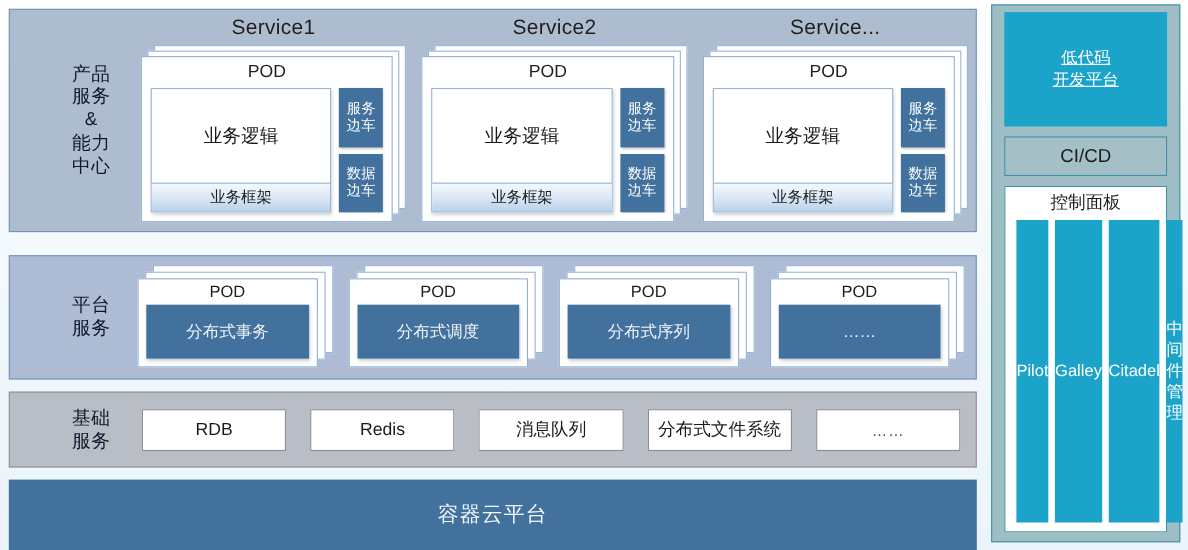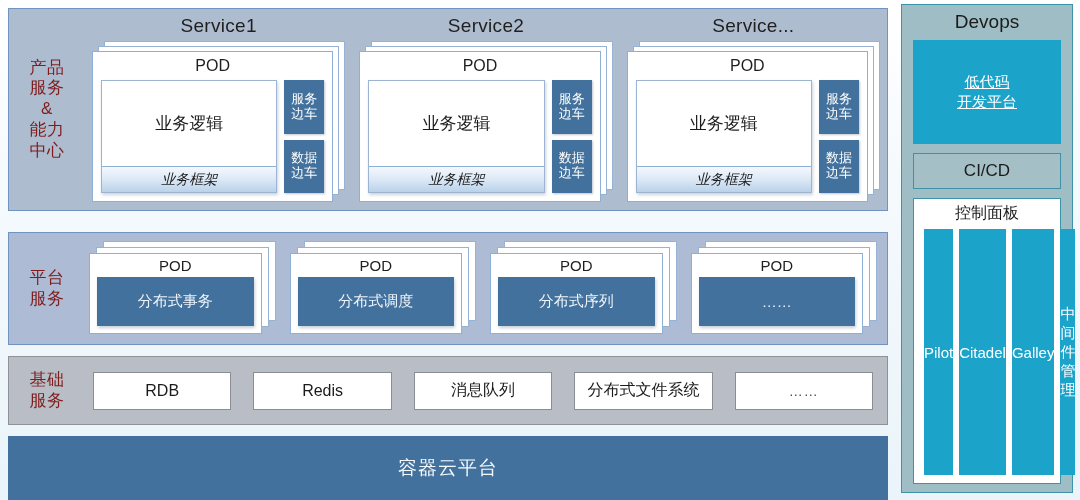--- a/index.html
+++ b/index.html
@@ -43,23 +43,24 @@
 
   .layer-label {
     width: 76px;
     flex: 0 0 76px;
     display: flex;
     flex-direction: column;
     align-items: center;
     justify-content: center;
     font-size: 17px;
     line-height: 1.22;
-    color: #7f1d1d;
+    color: #0f172a;
     letter-spacing: .5px;
     text-align: left;
+    padding-left: 36px;
   }
   .layer.l3 .layer-label { font-size: 17px; }
   .layer-body {
     flex: 1 1 auto;
     display: flex;
     align-items: stretch;
     position: relative;
   }
 
   
@@ -133,21 +134,20 @@
   .biz-frame {
     box-sizing: border-box;
     height: 26px;
     border-top: 1px solid #8fb0d5;
     background: linear-gradient(180deg, #f3f8fd 0%, #dfeaf7 45%, #b9d2ea 100%);
     display: flex;
     align-items: center;
     justify-content: center;
     font-size: 14px;
     color: #1b1b1b;
-    font-style: italic;
   }
   .sidecars {
     flex: 0 0 40px;
     display: flex;
     flex-direction: column;
     justify-content: space-between;
     gap: 6px;
   }
   .sidecar {
     flex: 1 1 0;
@@ -492,34 +492,33 @@
           <div class="base-box dots">……</div>
         </div>
       </div>
     </div>
 
     <div class="cloud-bar">容器云平台</div>
 
   </div>
 
   <div id="devops">
-    <div class="devops-title">Devops</div>
 
     <div class="lowcode">
       <span>低代码</span>
       <span>开发平台</span>
     </div>
 
     <div class="cicd">CI/CD</div>
 
     <div class="ctrl-panel">
       <div class="ctrl-title">控制面板</div>
       <div class="ctrl-items">
         <div class="ctrl-btn">Pilot</div>
+        <div class="ctrl-btn">Galley</div>
         <div class="ctrl-btn">Citadel</div>
-        <div class="ctrl-btn">Galley</div>
         <div class="ctrl-btn">中间件管理</div>
         <div class="ctrl-btn dots">……</div>
       </div>
     </div>
   </div>
 
 </div>
 
 </body></html>

